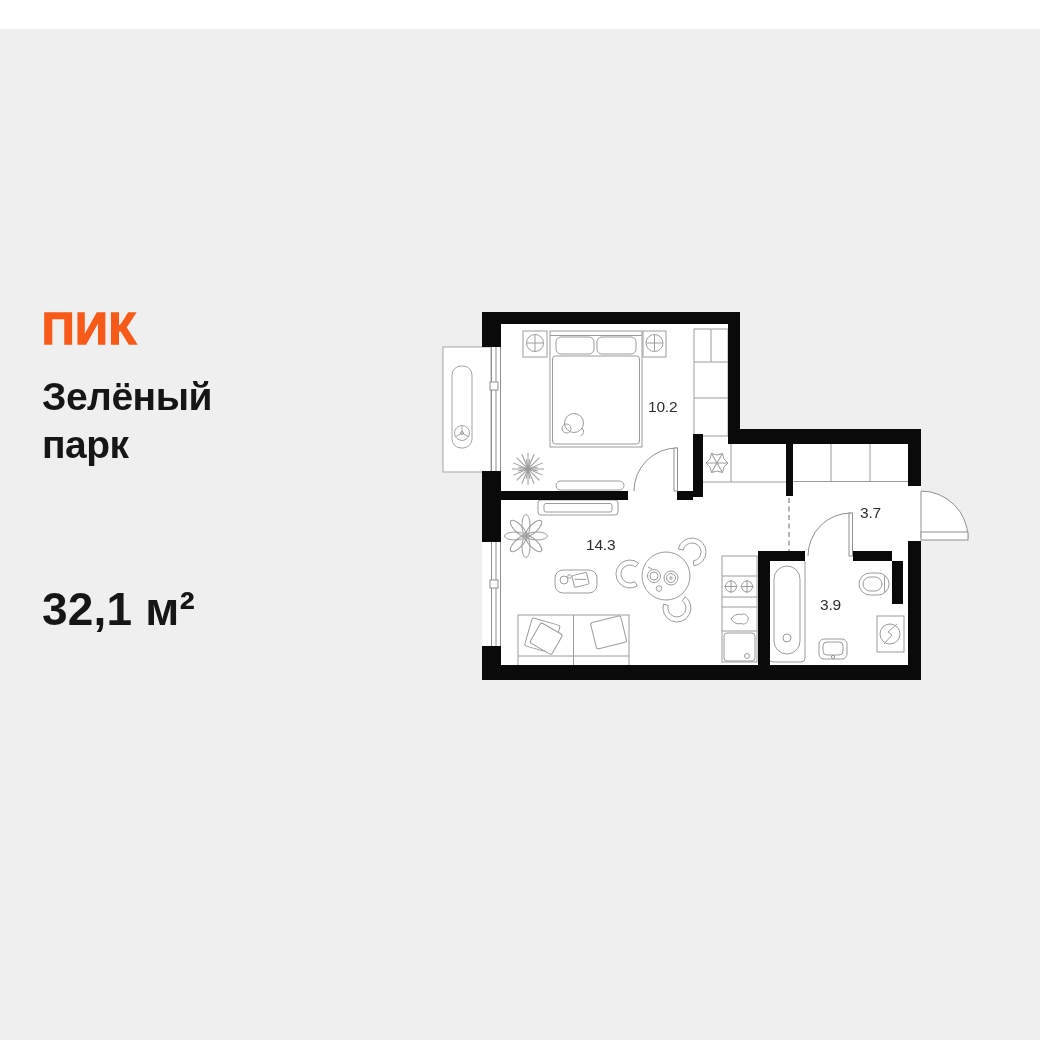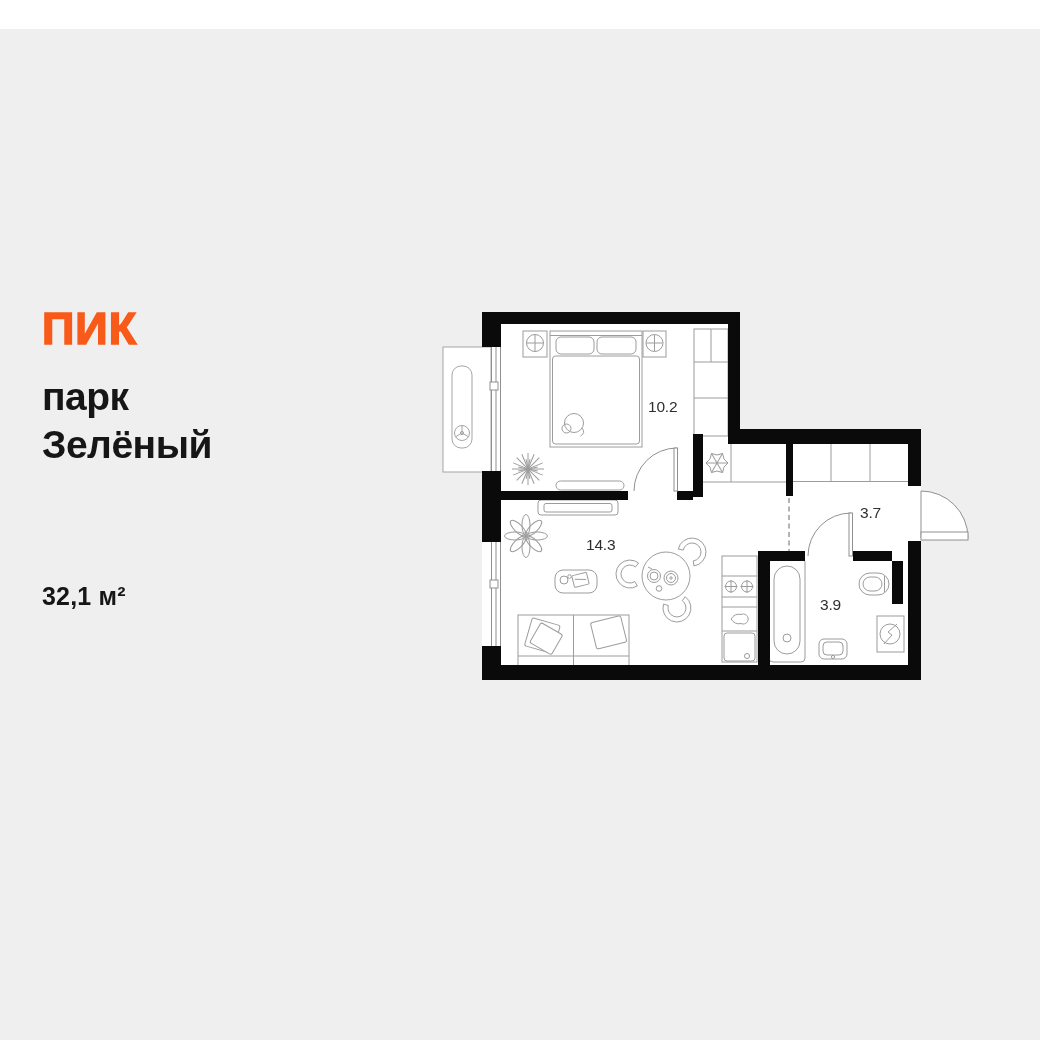--- a/index.html
+++ b/index.html
@@ -22,38 +22,38 @@
     position:absolute;left:42px;top:344px;
     font-size:39px;line-height:48px;font-weight:700;
     color:#161616;letter-spacing:-0.5px;
   }
   .area-label{
     position:absolute;left:42px;top:516px;
     font-size:29px;font-weight:600;color:#9C9C9C;letter-spacing:0.2px;
   }
   .area-value{
     position:absolute;left:42px;top:553px;
-    font-size:25px;font-weight:700;color:#161616;letter-spacing:0.2px;
+    font-size:46px;font-weight:700;color:#161616;letter-spacing:0.2px;
   }
   svg.plan{position:absolute;left:0;top:0;}
   .room-label{
     font-family:"Liberation Sans","DejaVu Sans",sans-serif;
     font-size:15.5px;fill:#2E2E2E;letter-spacing:-0.2px;
   }
 </style>
 </head>
 <body>
 
 <div class="canvas">
 
   <div class="info">
     <div class="brand">ПИК</div>
     <div class="title">
+      <div>Зелёный</div>
       <div>парк</div>
-      <div>Зелёный</div>
     </div>
     <div class="area-value">32,1 м²</div>
   </div>
 
   <svg class="plan" width="1040" height="1040" viewBox="0 0 1040 1040">
 
     <g>
       <rect x="482" y="283" width="439" height="368" fill="#FFFFFF"></rect>
       <rect x="740" y="283" width="181" height="117" fill="#EFEFEF"></rect>
     </g>

